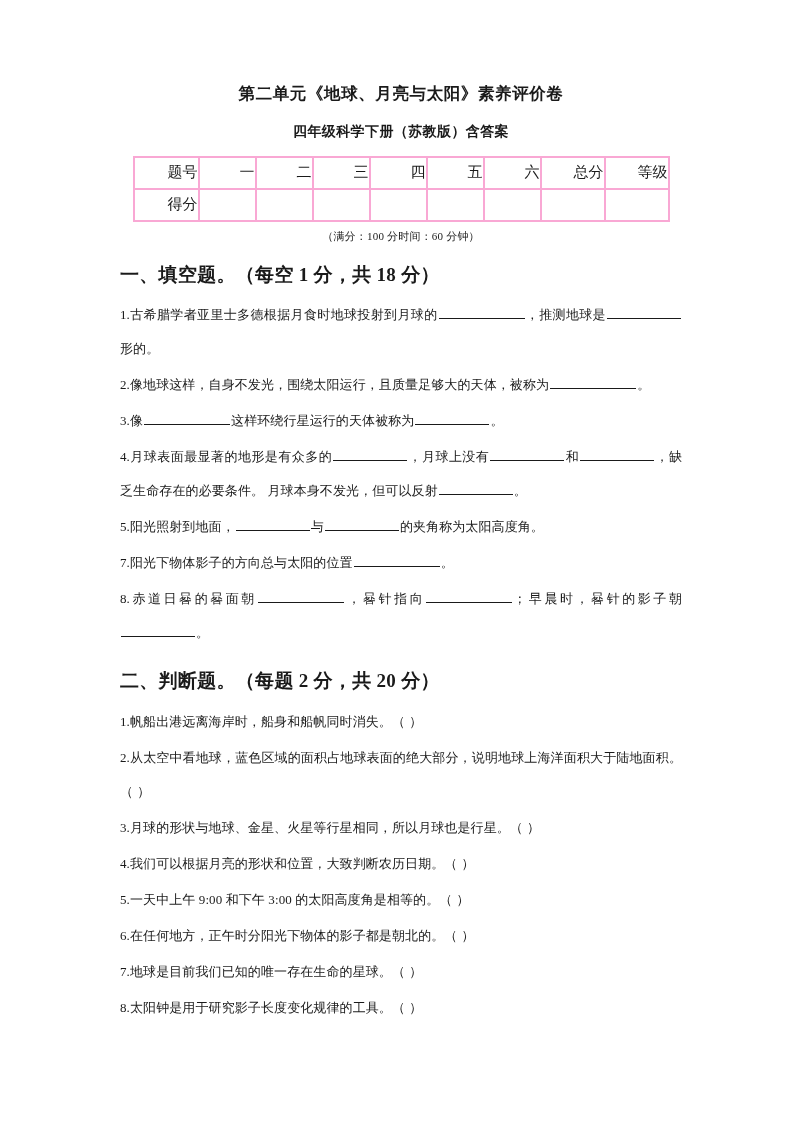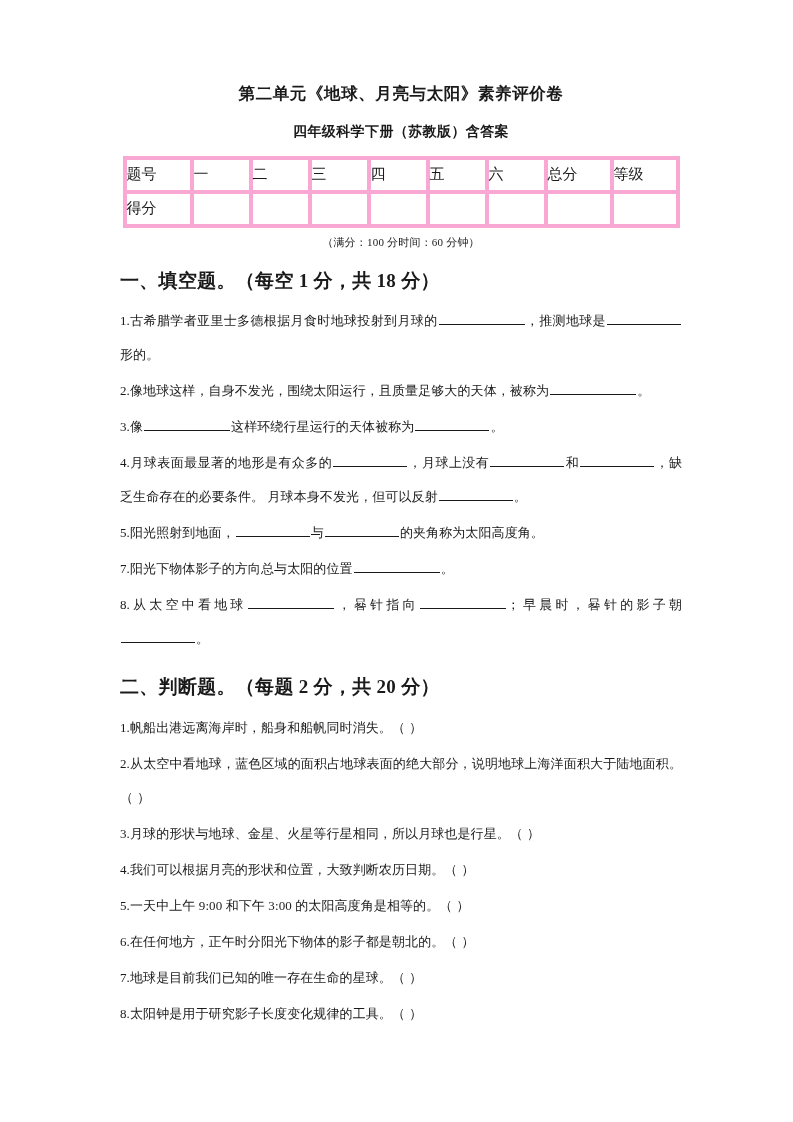--- a/index.html
+++ b/index.html
@@ -46,23 +46,23 @@
     display: flex;
     justify-content: center;
     margin-top: 4px;
   }
   table.score-table {
     border-collapse: collapse;
     width: 513px;
     table-layout: fixed;
   }
   table.score-table td {
-    border: 4px solid #f9a8d4;
+    border: 2px solid #f9a8d4;
     height: 30px;
-    text-align: left;
+    text-align: right;
     vertical-align: middle;
     font-size: 15px;
     font-family: "Liberation Serif", "DejaVu Serif", serif;
     padding: 0;
   }
   table.score-table td.hdr-label { width: 63px; }
   table.score-table td.num-col   { width: 55px; }
   table.score-table td.wide-col  { width: 62px; }
   .score-note {
     text-align: center;
@@ -160,21 +160,21 @@
   <p class="q">
     <span>5.</span><span>阳光照射到地面，</span><span class="blank b-md"></span><span>与</span><span class="blank b-md"></span><span>的夹角称为太阳高度角。</span>
   </p>
 
 
   <p class="q">
     <span>7.</span><span>阳光下物体影子的方向总与太阳的位置</span><span class="blank b-lg"></span><span>。</span>
   </p>
 
   <p class="q">
-    <span>8.</span><span>从太空中看地球</span><span class="blank b-lg"></span><span>，晷针指向</span><span class="blank b-lg"></span><span>；早晨时，晷针的影子朝</span><span class="blank b-md"></span><span>。</span>
+    <span>8.</span><span>赤道日晷的晷面朝</span><span class="blank b-lg"></span><span>，晷针指向</span><span class="blank b-lg"></span><span>；早晨时，晷针的影子朝</span><span class="blank b-md"></span><span>。</span>
   </p>
 
   <div class="section-title">二、判断题。（每题 2 分，共 20 分）</div>
 
   <p class="q">
     <span>1.</span><span>帆船出港远离海岸时，船身和船帆同时消失。</span><span class="paren">（    ）</span>
   </p>
   <p class="q">
     <span>2.</span><span>从太空中看地球，蓝色区域的面积占地球表面的绝大部分，说明地球上海洋面积大于陆地面积。</span><span class="paren">（    ）</span>
   </p>

